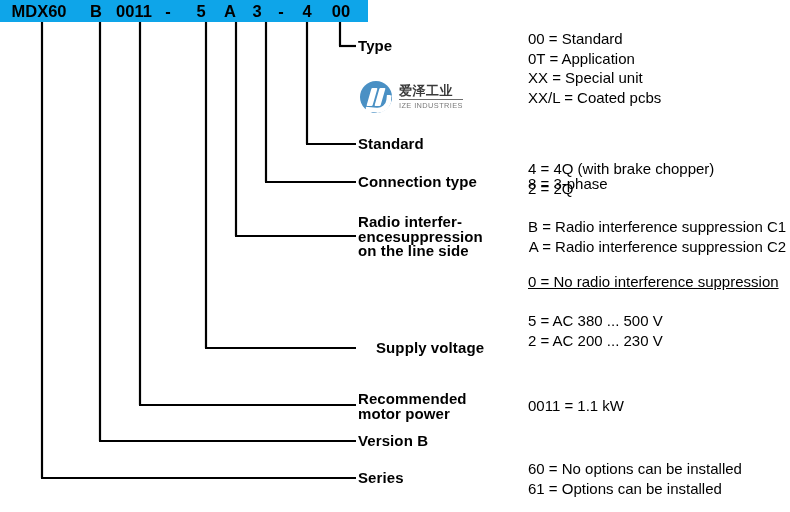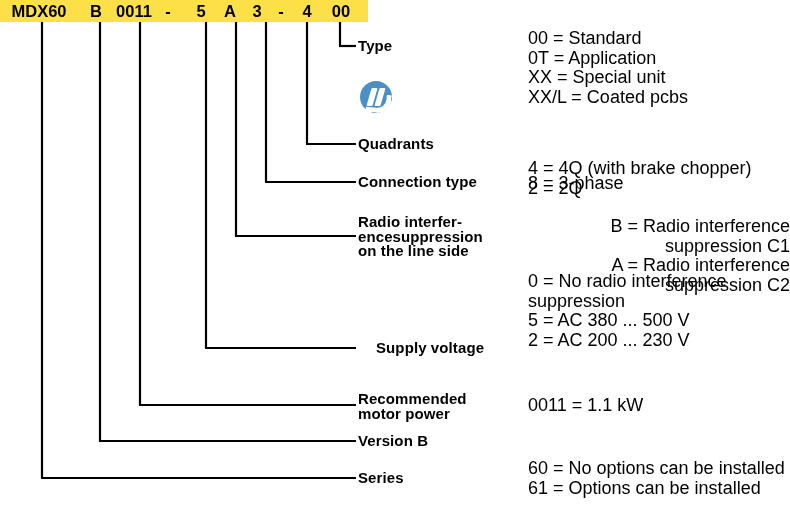--- a/index.html
+++ b/index.html
@@ -16,21 +16,21 @@
     color: #000000;
   }
 
   
   #code-bar {
     position: absolute;
     left: 0;
     top: 0;
     width: 368px;
     height: 22px;
-    background: #fde047;
+    background: #0ea5e9;
     display: flex;
     align-items: center;
   }
   #code-bar .code-seg {
     font-size: 16.5px;
     font-weight: bold;
     line-height: 22px;
     text-align: center;
     white-space: pre;
   }
@@ -52,21 +52,21 @@
     font-weight: bold;
     line-height: 14.6px;
     white-space: pre-line;
     letter-spacing: 0.1px;
   }
 
   
   .exp-block {
     position: absolute;
     left: 528px;
-    font-size: 18px;
+    font-size: 15px;
     line-height: 19.5px;
     white-space: pre-line;
   }
 
   
   #watermark {
     position: absolute;
     left: 360px;
     top: 78px;
     width: 125px;
@@ -181,44 +181,48 @@
     <line x1="99" y1="441" x2="356" y2="441"></line>
   </g>
 
   <g>
     <line x1="42" y1="22" x2="42" y2="478"></line>
     <line x1="41" y1="478" x2="356" y2="478"></line>
   </g>
 </svg>
 
 <div class="mid-label" style="left:358px; top:39px;">Type</div>
-<div class="mid-label" style="left:358px; top:137px;">Quadrants</div>
+<div class="mid-label" style="left:358px; top:137px;">Standard</div>
 <div class="mid-label" style="left:358px; top:175px;">Connection type</div>
 <div class="mid-label" style="left:358px; top:215px;">Radio interfer-
 encesuppression
 on the line side</div>
 <div class="mid-label" style="left:376px; top:341px;">Supply voltage</div>
 <div class="mid-label" style="left:358px; top:392px;">Recommended
 motor power</div>
 <div class="mid-label" style="left:358px; top:434px;">Version B</div>
 <div class="mid-label" style="left:358px; top:471px;">Series</div>
 
 <div class="exp-block" style="top:29px;">00 = Standard
 0T = Application
 XX = Special unit
 XX/L = Coated pcbs</div>
 <div class="exp-block" style="top:127px;margin-top:32px;">4 = 4Q (with brake chopper)
 2 = 2Q</div>
 <div class="exp-block" style="top:174px;">8 = 3-phase</div>
 <div class="exp-block" style="top:217px;text-align:right;">B = Radio interference suppression C1
 A = Radio interference suppression C2</div>
-<div class="exp-block" style="top:272px;">0 = No radio interference suppression</div>
+<div class="exp-block" style="top:272px;text-decoration:underline;">0 = No radio interference suppression</div>
 <div class="exp-block" style="top:311px;">5 = AC 380 ... 500 V
 2 = AC 200 ... 230 V</div>
 <div class="exp-block" style="top:396px;">0011 = 1.1 kW</div>
 <div class="exp-block" style="top:459px;">60 = No options can be installed
 61 = Options can be installed</div>
 
 <div id="watermark">
   <span class="wm-mark">
     <span class="wm-swoosh"></span>
   </span>
+  <span class="wm-text">
+    <span class="wm-cn">爱泽工业</span>
+    <span class="wm-en">IZE INDUSTRIES</span>
+  </span>
 </div>
 
 </body></html>

